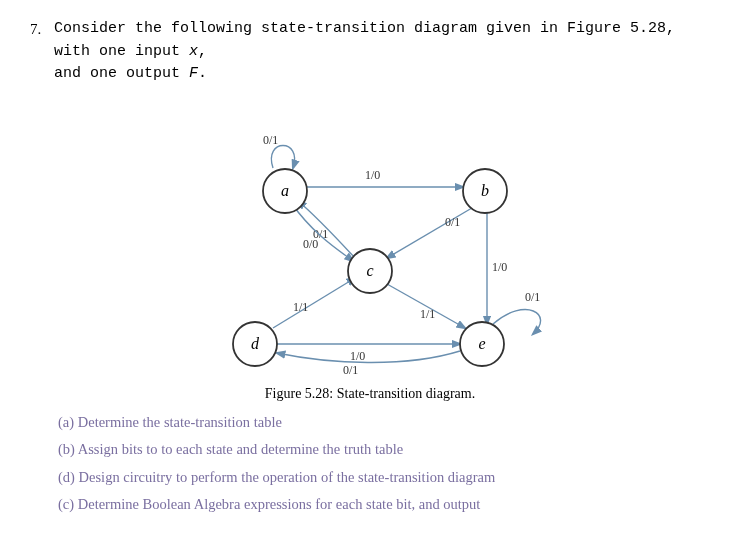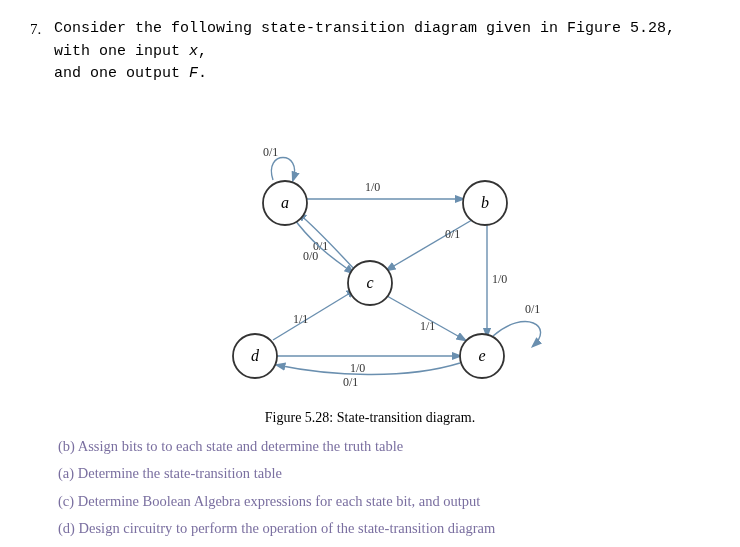--- a/index.html
+++ b/index.html
@@ -25,21 +25,21 @@
       flex: 1;
       font-family: Liberation Mono, monospace;
     }
     .diagram-container {
       display: flex;
       flex-direction: column;
       align-items: center;
       margin: 10px 0 6px 0;
     }
     .diagram-svg-wrap {
-      margin: 12px auto;
+      margin: 0 auto;
     }
     .figure-caption {
       text-align: center;
       font-size: 14px;
       margin: 6px 0 2px 0;
     }
     .parts {
       margin-left: 28px;
       display: flex;
       flex-direction: column;
@@ -121,28 +121,28 @@
 
       <circle cx="327" cy="248" r="22" fill="#fff" stroke="#333" stroke-width="1.8"></circle>
       <text x="327" y="253" font-size="16" text-anchor="middle" font-family="Times New Roman" font-style="italic" fill="#000">e</text>
     </svg>
   </div>
   <div class="figure-caption">Figure 5.28: State-transition diagram.</div>
 </div>
 
 <div class="parts">
   <div class="part-item">
+    <span style="color:#7a6fa0;">(a)</span>
+    <span> Determine the state-transition table</span>
+  </div>
+  <div class="part-item">
     <span style="color:#7a6fa0;">(b)</span>
     <span> Assign bits to to each state and determine the truth table</span>
   </div>
   <div class="part-item">
-    <span style="color:#7a6fa0;">(a)</span>
-    <span> Determine the state-transition table</span>
+    <span style="color:#7a6fa0;">(d)</span>
+    <span> Design circuitry to perform the operation of the state-transition diagram</span>
   </div>
   <div class="part-item">
     <span style="color:#7a6fa0;">(c)</span>
     <span> Determine Boolean Algebra expressions for each state bit, and output</span>
   </div>
-  <div class="part-item">
-    <span style="color:#7a6fa0;">(d)</span>
-    <span> Design circuitry to perform the operation of the state-transition diagram</span>
-  </div>
 </div>
 
 </body></html>

